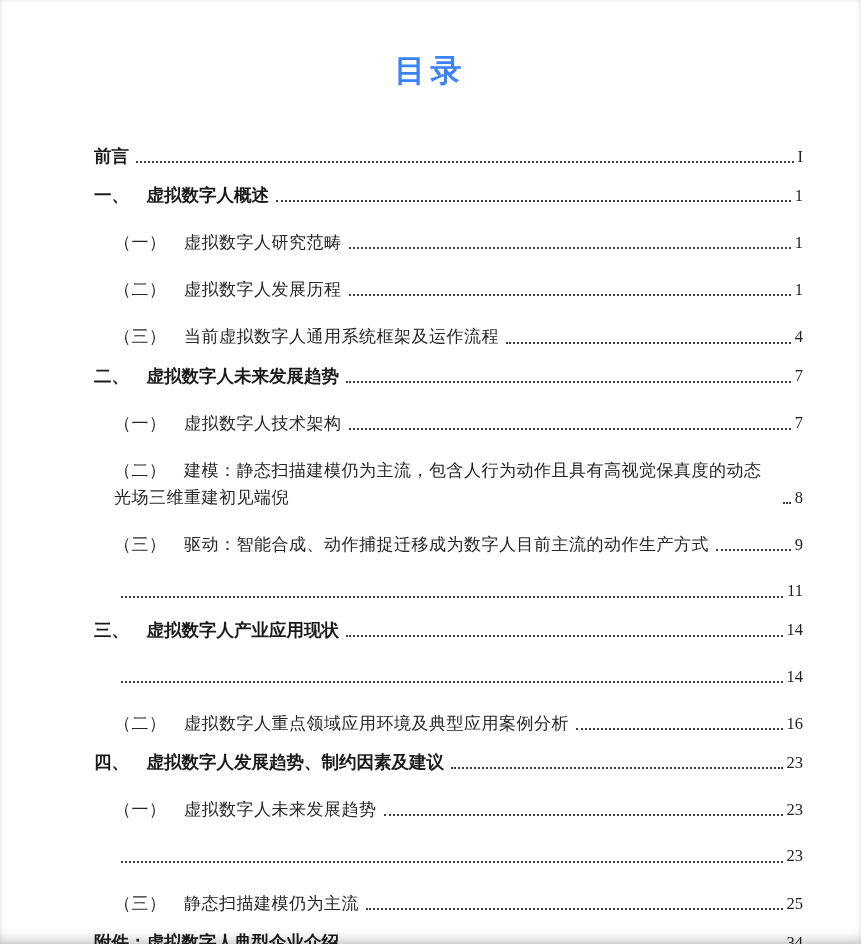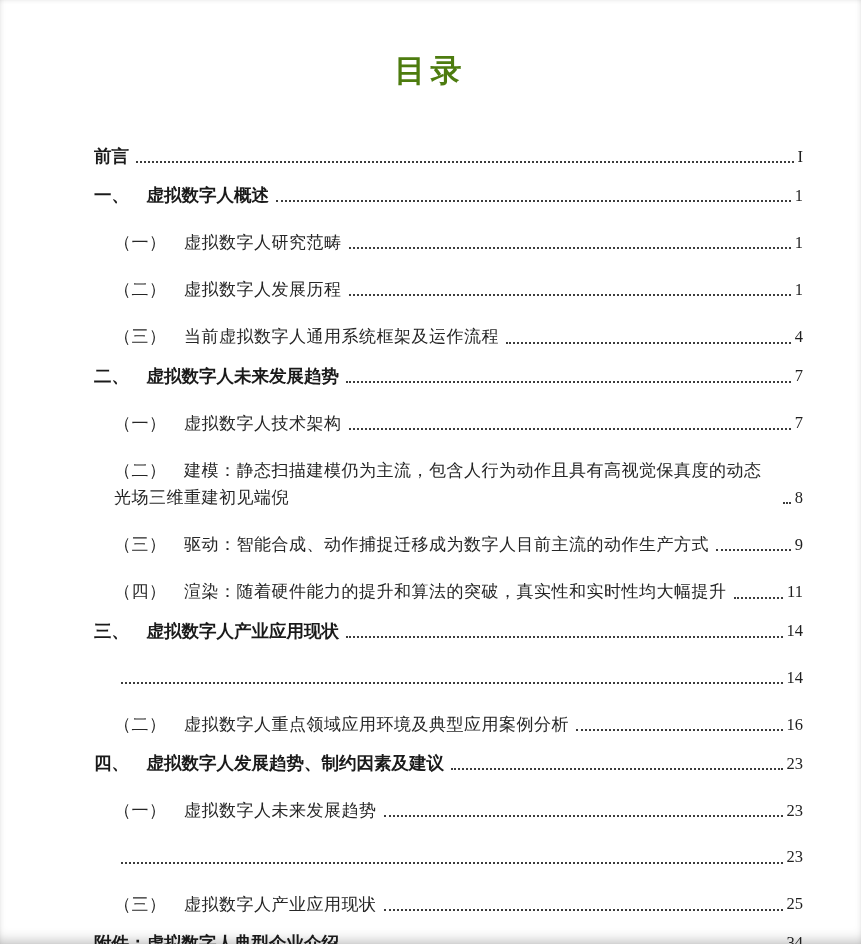--- a/index.html
+++ b/index.html
@@ -23,21 +23,21 @@
     color: #222222;
   }
   .doc-title {
     margin: 0;
     padding-top: 50px;
     text-align: center;
     font-family: "Liberation Sans", "DejaVu Sans", sans-serif;
     font-size: 31px;
     font-weight: 700;
     letter-spacing: 5px;
-    color: #4d7c0f;
+    color: #3b82f6;
   }
   .toc {
     margin-top: 50px;
     padding: 0 58px 0 74px;
   }
   .toc-entry {
     display: flex;
     align-items: flex-end;
     margin-bottom: 11px;
     line-height: 1.6;
@@ -135,21 +135,20 @@
       <span class="toc-page">8</span>
     </div>
 
     <div class="toc-entry sub">
       <span class="toc-label">（三）　驱动：智能合成、动作捕捉迁移成为数字人目前主流的动作生产方式</span>
       <span class="toc-leader"></span>
       <span class="toc-page">9</span>
     </div>
 
     <div class="toc-entry sub">
-      <span class="toc-label">（四）　渲染：随着硬件能力的提升和算法的突破，真实性和实时性均大幅提升</span>
       <span class="toc-leader"></span>
       <span class="toc-page">11</span>
     </div>
 
     <div class="toc-entry chapter">
       <span class="toc-label">三、　虚拟数字人产业应用现状</span>
       <span class="toc-leader"></span>
       <span class="toc-page">14</span>
     </div>
 
@@ -175,21 +174,21 @@
       <span class="toc-leader"></span>
       <span class="toc-page">23</span>
     </div>
 
     <div class="toc-entry sub">
       <span class="toc-leader"></span>
       <span class="toc-page">23</span>
     </div>
 
     <div class="toc-entry sub">
-      <span class="toc-label">（三）　虚拟数字人产业应用现状</span>
+      <span class="toc-label">（三）　静态扫描建模仍为主流</span>
       <span class="toc-leader"></span>
       <span class="toc-page">25</span>
     </div>
 
     <div class="toc-entry chapter">
       <span class="toc-label">附件：虚拟数字人典型企业介绍</span>
       <span class="toc-leader"></span>
       <span class="toc-page">34</span>
     </div>
 

